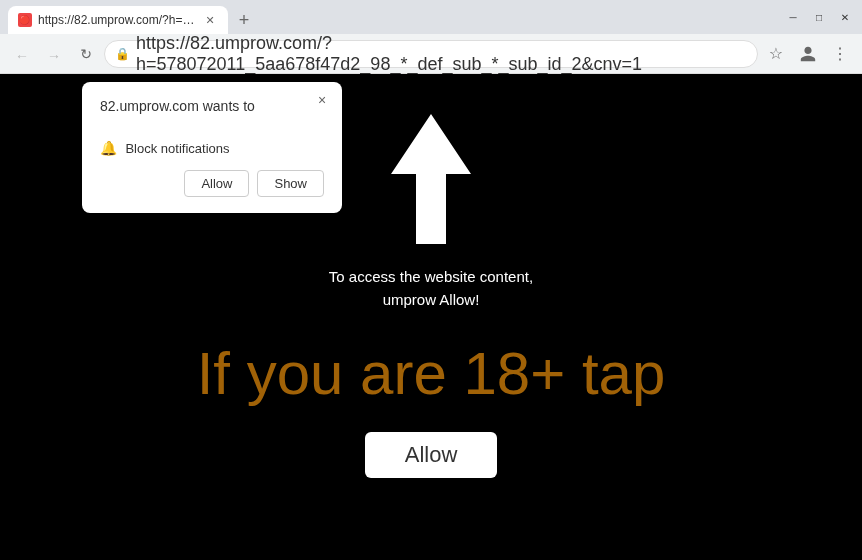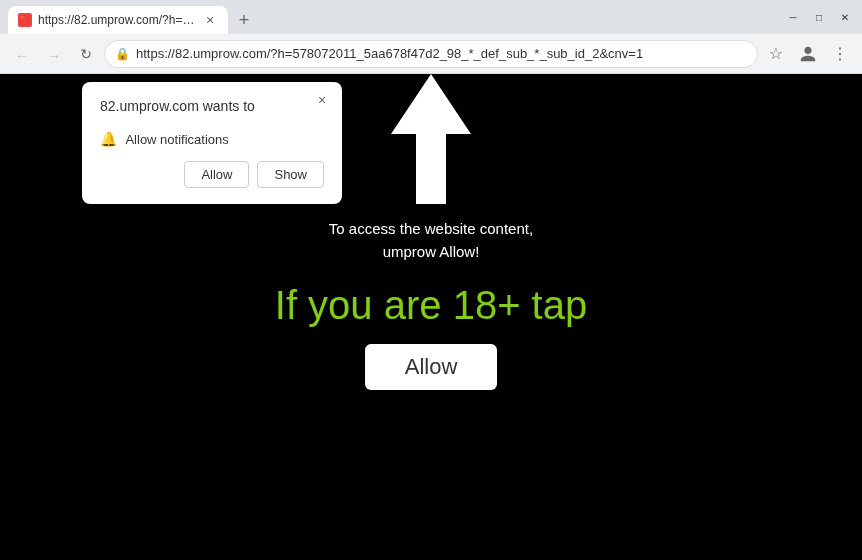--- a/index.html
+++ b/index.html
@@ -131,21 +131,21 @@
       align-items: center;
       padding: 0 10px;
       gap: 6px;
       font-size: 13px;
     }
     .lock-icon {
       color: #5f6368;
       font-size: 12px;
     }
     .url-text {
-      font-size: 13px;
+      font-size: 18px;
       color: #333;
       flex: 1;
     }
     .star-icon, .account-icon, .menu-icon {
       width: 28px;
       height: 28px;
       display: flex;
       align-items: center;
       justify-content: center;
       border-radius: 50%;
@@ -187,21 +187,21 @@
       cursor: pointer;
       width: 20px;
       height: 20px;
       display: flex;
       align-items: center;
       justify-content: center;
     }
     .popup-title {
       font-size: 14px;
       color: #333;
-      margin-bottom: 17px;
+      margin-bottom: 26px;
     }
     .popup-permission {
       display: flex;
       align-items: center;
       gap: 8px;
       margin-bottom: 14px;
     }
     .bell-icon {
       font-size: 14px;
       color: #555;
@@ -224,40 +224,42 @@
       color: #333;
       cursor: pointer;
     }
 
     
     .page-inner {
       display: flex;
       flex-direction: column;
       align-items: center;
       justify-content: flex-start;
+      padding-top: 40px;
       width: 100%;
+      gap: 8px;
     }
 
     .arrow-up {
       width: 80px;
       height: 130px;
       margin-bottom: 14px;
     }
 
     .access-text {
       color: #fff;
       font-size: 15px;
       text-align: center;
       line-height: 1.5;
       margin-bottom: 20px;
     }
 
     .age-text {
-      color: #84cc16;
-      font-size: 40px;
+      color: #a16207;
+      font-size: 60px;
       font-weight: 400;
       text-align: center;
       margin-bottom: 16px;
     }
 
     .allow-btn-page {
       padding: 10px 40px;
       background: #fff;
       border: none;
       border-radius: 6px;
@@ -307,21 +309,21 @@
     <div class="menu-icon">⋮</div>
   </div>
 
   <div class="page-content">
 
     <div class="notification-popup">
       <div class="popup-close">×</div>
       <div class="popup-title">82.umprow.com wants to</div>
       <div class="popup-permission">
         <span class="bell-icon">🔔</span>
-        <span class="permission-text">Allow notifications</span>
+        <span class="permission-text">Block notifications</span>
       </div>
       <div class="popup-buttons">
         <button class="popup-btn">Allow</button>
         <button class="popup-btn">Show</button>
       </div>
     </div>
 
     <div class="page-inner">
 
       <svg class="arrow-up" viewBox="0 0 80 130" xmlns="http://www.w3.org/2000/svg">

